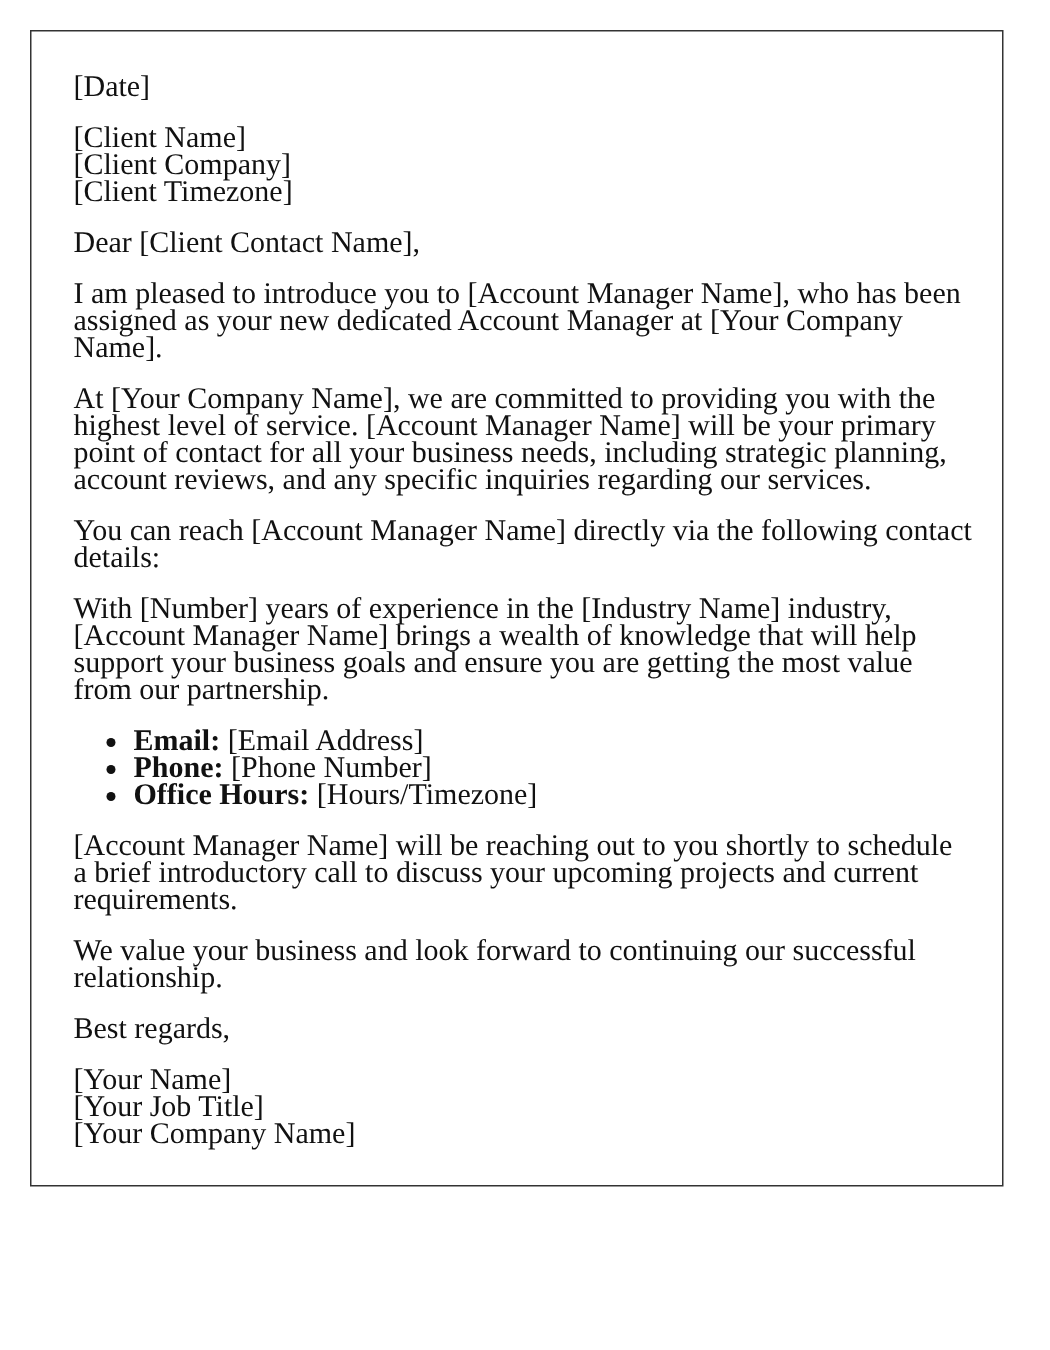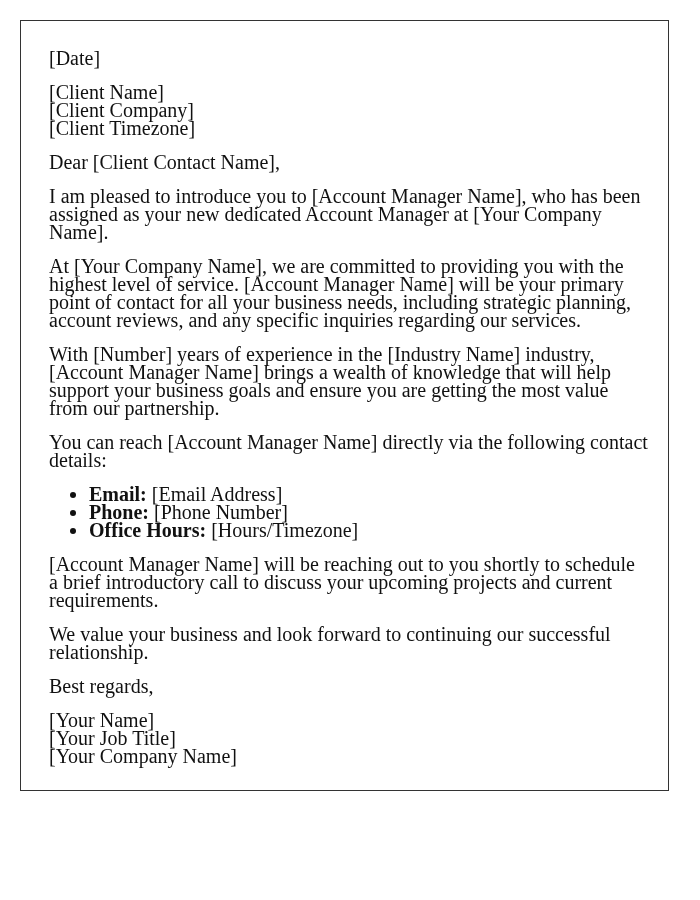--- a/index.html
+++ b/index.html
@@ -32,22 +32,22 @@
     <span class="line">[Client Name]</span>
     <span class="line">[Client Company]</span>
     <span class="line">[Client Timezone]</span>
   </p>
 
 
   <p>Dear [Client Contact Name],</p>
 
   <p>I am pleased to introduce you to [Account Manager Name], who has been assigned as your new dedicated Account Manager at [Your Company Name].</p>
   <p>At [Your Company Name], we are committed to providing you with the highest level of service. [Account Manager Name] will be your primary point of contact for all your business needs, including strategic planning, account reviews, and any specific inquiries regarding our services.</p>
+  <p>You can reach [Account Manager Name] directly via the following contact details:</p>
   <p>With [Number] years of experience in the [Industry Name] industry, [Account Manager Name] brings a wealth of knowledge that will help support your business goals and ensure you are getting the most value from our partnership.</p>
-  <p>You can reach [Account Manager Name] directly via the following contact details:</p>
 
   <ul>
     <li><b>Email:</b><span> [Email Address]</span></li>
     <li><b>Phone:</b><span> [Phone Number]</span></li>
     <li><b>Office Hours:</b><span> [Hours/Timezone]</span></li>
   </ul>
 
   <p>[Account Manager Name] will be reaching out to you shortly to schedule a brief introductory call to discuss your upcoming projects and current requirements.</p>
   <p>We value your business and look forward to continuing our successful relationship.</p>
 

